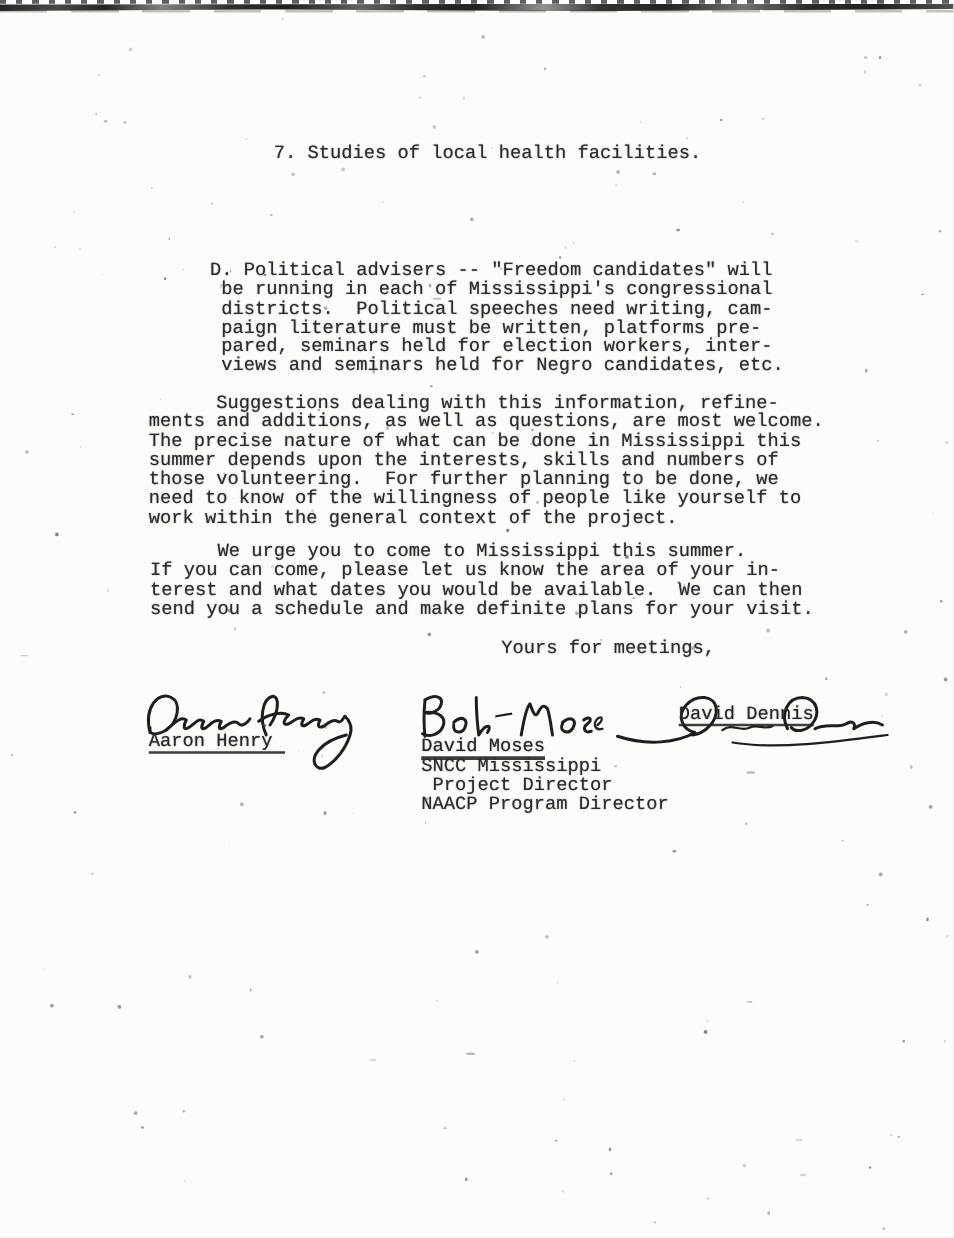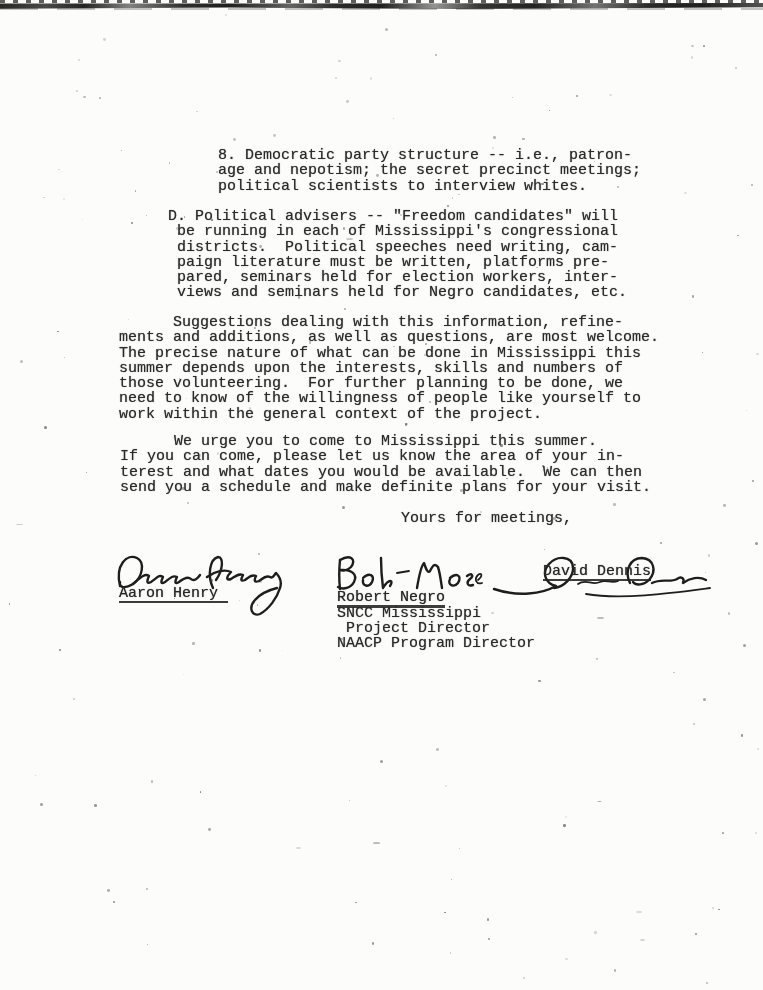--- a/index.html
+++ b/index.html
@@ -81,23 +81,21 @@
 </style>
 </head>
 <body>
 
 <div class="page">
 
   <div class="top-dots"></div>
   <div class="top-band"></div>
   <div class="top-band2"></div>
 
-  <div class="tw item8">8. Democratic party structure -- i.e., patron-
-age and nepotism; the secret precinct meetings;
-political scientists to interview whites.</div>
+  <div class="tw item7">7. Studies of local health facilities.</div>
   <div class="tw itemD">D. Political advisers -- "Freedom candidates" will
  be running in each of Mississippi's congressional
  districts.  Political speeches need writing, cam-
  paign literature must be written, platforms pre-
  pared, seminars held for election workers, inter-
  views and seminars held for Negro candidates, etc.</div>
   <div class="tw para2">      We urge you to come to Mississippi this summer.
 If you can come, please let us know the area of your in-
 terest and what dates you would be available.  We can then
 send you a schedule and make definite plans for your visit.</div>
@@ -133,21 +131,21 @@
   <svg class="sig-script" style="left:490px;top:549px;" width="228" height="58" viewBox="0 0 228 58">
     <path d="M4,40 C28,48 52,45 66,37 C56,35 51,24 59,15 C67,6 82,7 83,18 C84,28 74,38 64,39"></path>
     <path d="M88,35 C96,29 102,37 110,33 C116,30 121,35 128,32" class="thin"></path>
     <path d="M140,34 C134,22 140,9 152,9 C164,10 167,22 159,31 C154,36 146,37 143,33"></path>
     <path d="M162,34 C172,29 180,34 187,30 C191,27 195,29 193,34 C200,29 209,27 216,31"></path>
     <path d="M96,45 C132,51 182,44 220,39" class="thin"></path>
   </svg>
 
   <div class="sig-name col1-name">Aaron Henry</div>
 
-  <div class="sig-name col2-name heavy">Robert Negro</div>
+  <div class="sig-name col2-name heavy">David Moses</div>
   <div class="sig-titles col2-titles">SNCC Mississippi
  Project Director
 NAACP Program Director</div>
 
   <div class="sig-name col3-name">David Dennis</div>
 
   <div id="speckles">
       <div class="speck" style="left: 752.235px; top: 479.776px; width: 2.02531px; height: 2.02531px; opacity: 0.5;"></div>
       <div class="speck" style="left: 199.707px; top: 791.135px; width: 1.64605px; height: 1.64605px; opacity: 0.61;"></div>
       <div class="speck" style="left: 740.692px; top: 734.434px; width: 2.14161px; height: 2.14161px; opacity: 0.53;"></div>

